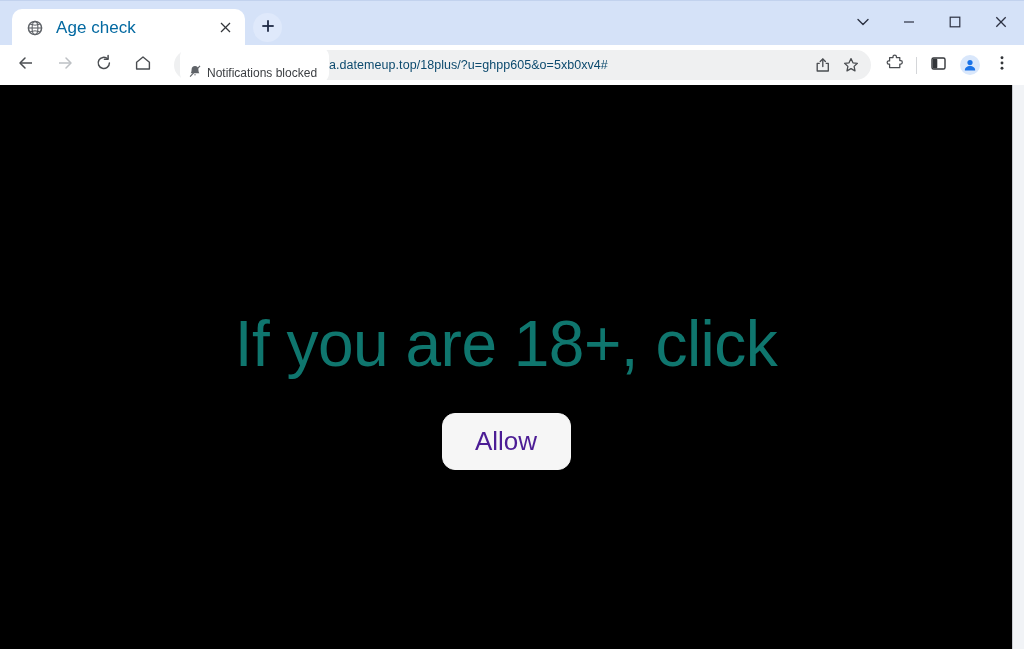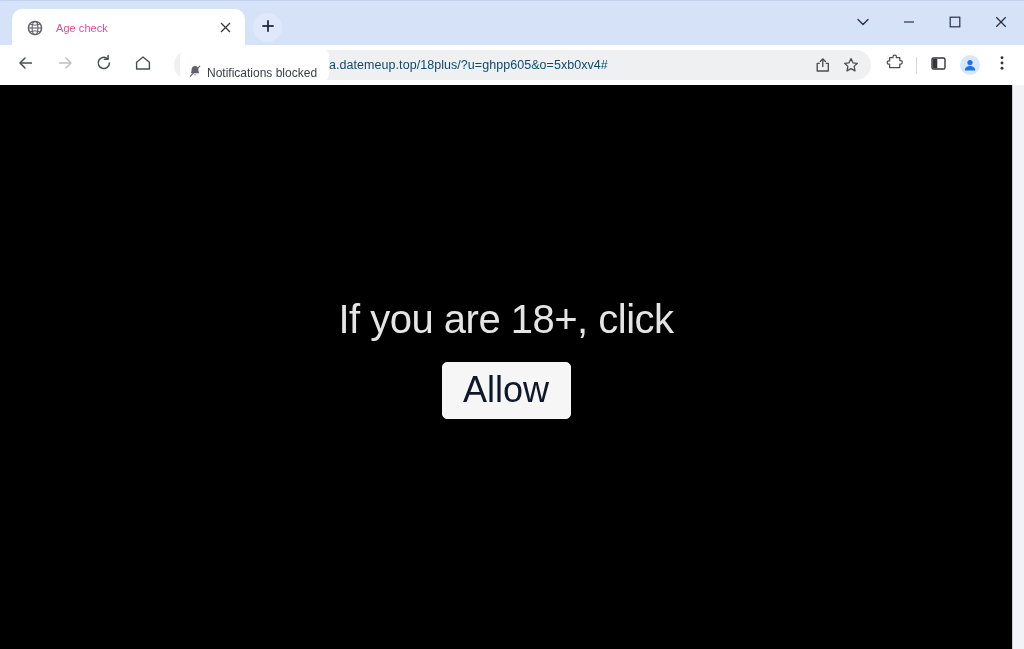--- a/index.html
+++ b/index.html
@@ -50,22 +50,22 @@
     width: 17px;
     height: 17px;
     flex: 0 0 auto;
     display: flex;
     align-items: center;
     justify-content: center;
   }
   .tab-title {
     flex: 1 1 auto;
     margin-left: 13px;
-    font-size: 11px;
-    color: #ec4899;
+    font-size: 17px;
+    color: #0369a1;
     white-space: nowrap;
     overflow: hidden;
     text-overflow: ellipsis;
     letter-spacing: 0.05px;
   }
   .tab-close {
     flex: 0 0 auto;
     width: 20px;
     height: 20px;
     display: flex;
@@ -218,38 +218,38 @@
     width: 1012px;
     height: 564px;
     display: flex;
     flex-direction: column;
     align-items: center;
     justify-content: flex-start;
     padding-top: 208px;
     box-sizing: border-box;
   }
   .headline {
-    color: #e5e5e5;
-    font-size: 40px;
+    color: #0f766e;
+    font-size: 64px;
     line-height: 1.12;
     font-weight: 400;
     letter-spacing: -0.5px;
     text-align: center;
-    margin: 4px;
+    margin: 16px;
     white-space: nowrap;
   }
   .allow-button {
     margin-top: 16px;
     width: 129px;
     height: 57px;
     background: #f6f6f6;
     border: 1px solid #f6f6f6;
-    border-radius: 5px;
-    color: #0f172a;
-    font-size: 36px;
+    border-radius: 13px;
+    color: #4c1d95;
+    font-size: 26px;
     font-family: "Liberation Sans", sans-serif;
     display: flex;
     align-items: center;
     justify-content: center;
     cursor: pointer;
     padding: 0;
     box-sizing: border-box;
   }
 
   .window-edge {

